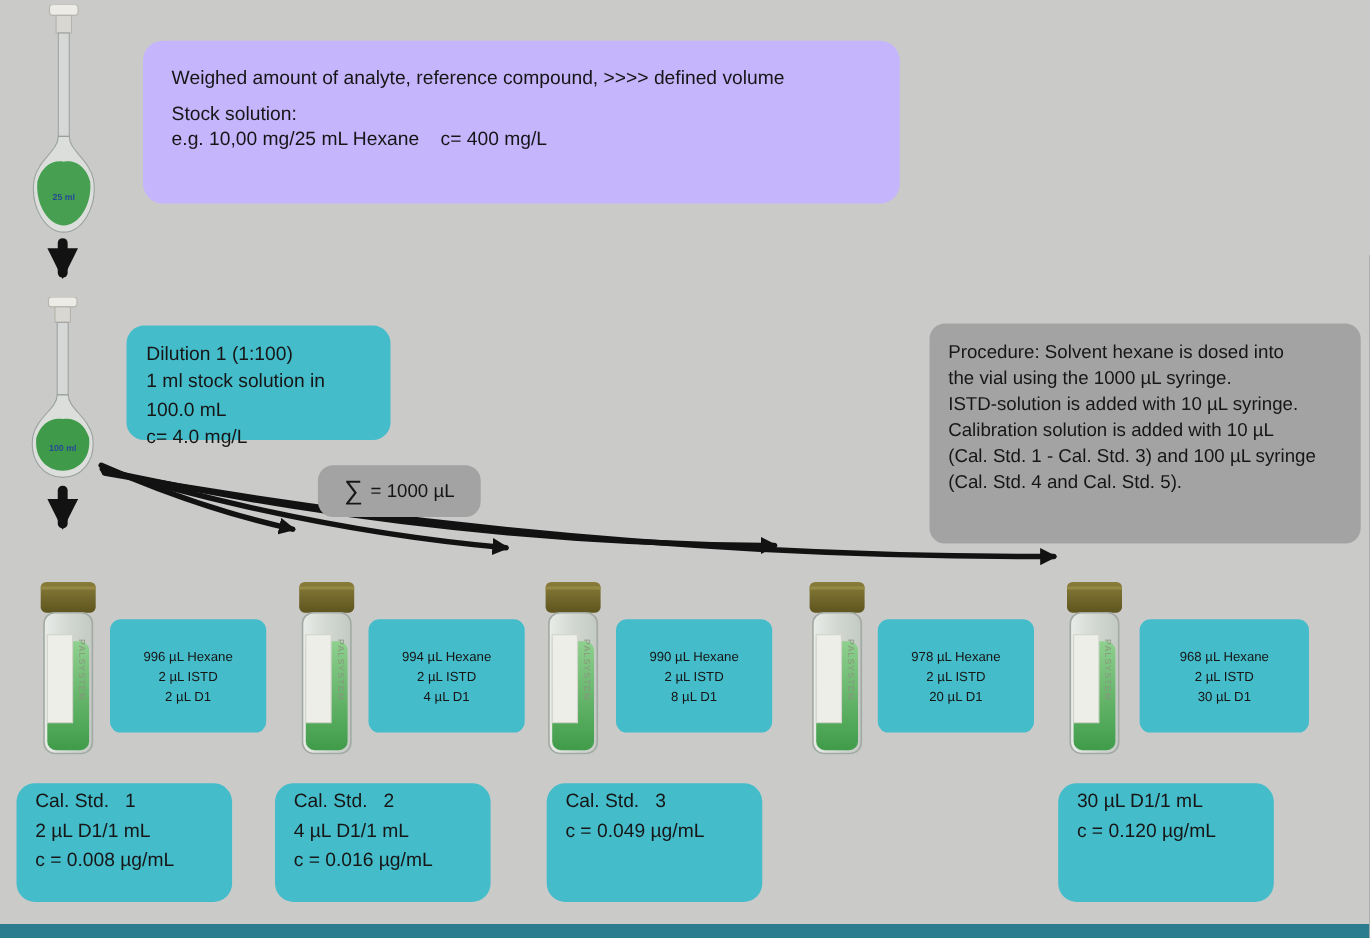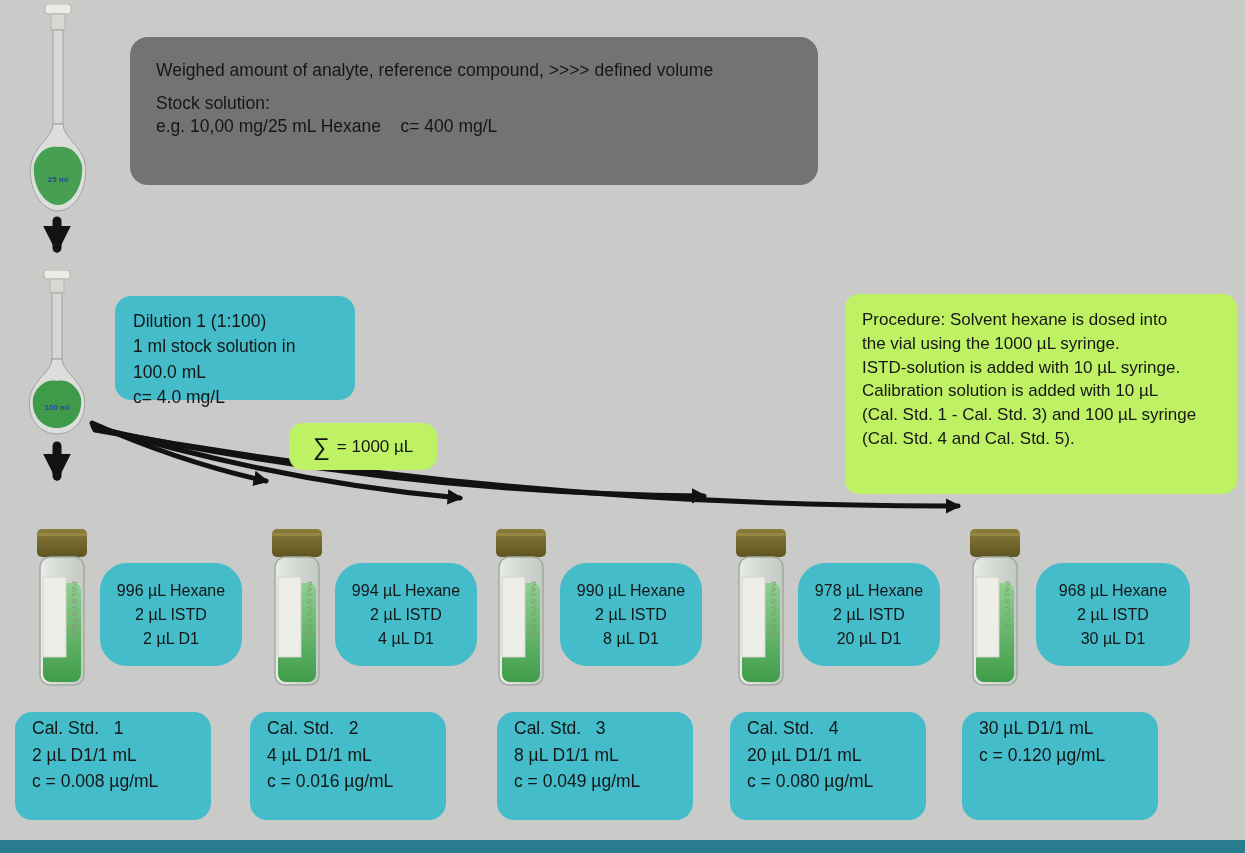--- a/index.html
+++ b/index.html
@@ -9,35 +9,35 @@
     background:#cacbc9; overflow:hidden;
     font-family:"Liberation Sans","DejaVu Sans",sans-serif;
     color:#161616;
   }
   svg.flask, svg.vial { position:absolute; z-index:1; }
   #arrows { position:absolute; left:0; top:0; z-index:2; pointer-events:none; }
   .arr { fill:none; stroke:#121212; stroke-width:5; marker-end:url(#ah); stroke-linecap:round; }
   .arr.thick { stroke-width:9; }
   .box { position:absolute; z-index:3; }
   .teal-box { background:#44bcca; border-radius:16px; }
-  .teal-light { background:#737373; }
-  .peach { background:#bef264; border-radius:14px; }
+  .teal-light { background:#c4b5fd; }
+  .peach { background:#a3a3a3; border-radius:14px; }
   .pre { white-space:pre; }
 
   .stock { left:130px; top:37px; width:688px; height:148px; padding:22px 26px; font-size:17.5px; line-height:1.35; border-radius:18px; }
   .stock-gap { margin-top:9px; }
 
   .dilution { left:115px; top:296px; width:240px; height:104px; padding:13px 18px; font-size:17.5px; line-height:1.45; }
 
   .sum { left:289px; top:423px; width:148px; height:47px; display:flex; align-items:center; justify-content:center; gap:7px; font-size:17px; }
   .sum .sigma { font-size:24px; line-height:1; }
 
   .procedure { left:845px; top:294px; width:392px; height:200px; padding:14px 17px; font-size:17px; line-height:1.4; }
 
-  .mix { top:563px; width:142px; height:103px; border-radius:27px; display:flex; flex-direction:column; justify-content:center; text-align:center; font-size:16px; line-height:1.5; }
+  .mix { top:563px; width:142px; height:103px; border-radius:10px; display:flex; flex-direction:column; justify-content:center; text-align:center; font-size:12px; line-height:1.5; }
 
   .cal { top:712px; width:196px; height:108px; padding:3px 17px; font-size:17.5px; line-height:1.52; border-radius:17px; }
 
   #footer-bar { position:absolute; left:0; bottom:0; width:1245px; height:13px; background:#2a7d8e; z-index:4; }
 </style>
 </head>
 <body>
 
 <div id="canvas">
 
@@ -184,27 +184,21 @@
     <div>2 µL D1/1 mL</div>
     <div>c = 0.008 µg/mL</div>
   </div>
   <div class="box teal-box cal" style="left:250px">
     <div class="pre">Cal. Std.   2</div>
     <div>4 µL D1/1 mL</div>
     <div>c = 0.016 µg/mL</div>
   </div>
   <div class="box teal-box cal" style="left:497px">
     <div class="pre">Cal. Std.   3</div>
-    <div>8 µL D1/1 mL</div>
     <div>c = 0.049 µg/mL</div>
-  </div>
-  <div class="box teal-box cal" style="left:730px">
-    <div class="pre">Cal. Std.   4</div>
-    <div>20 µL D1/1 mL</div>
-    <div>c = 0.080 µg/mL</div>
   </div>
   <div class="box teal-box cal" style="left:962px">
     <div>30 µL D1/1 mL</div>
     <div>c = 0.120 µg/mL</div>
   </div>
 
   <div id="footer-bar"></div>
 </div>
 
 </body></html>

